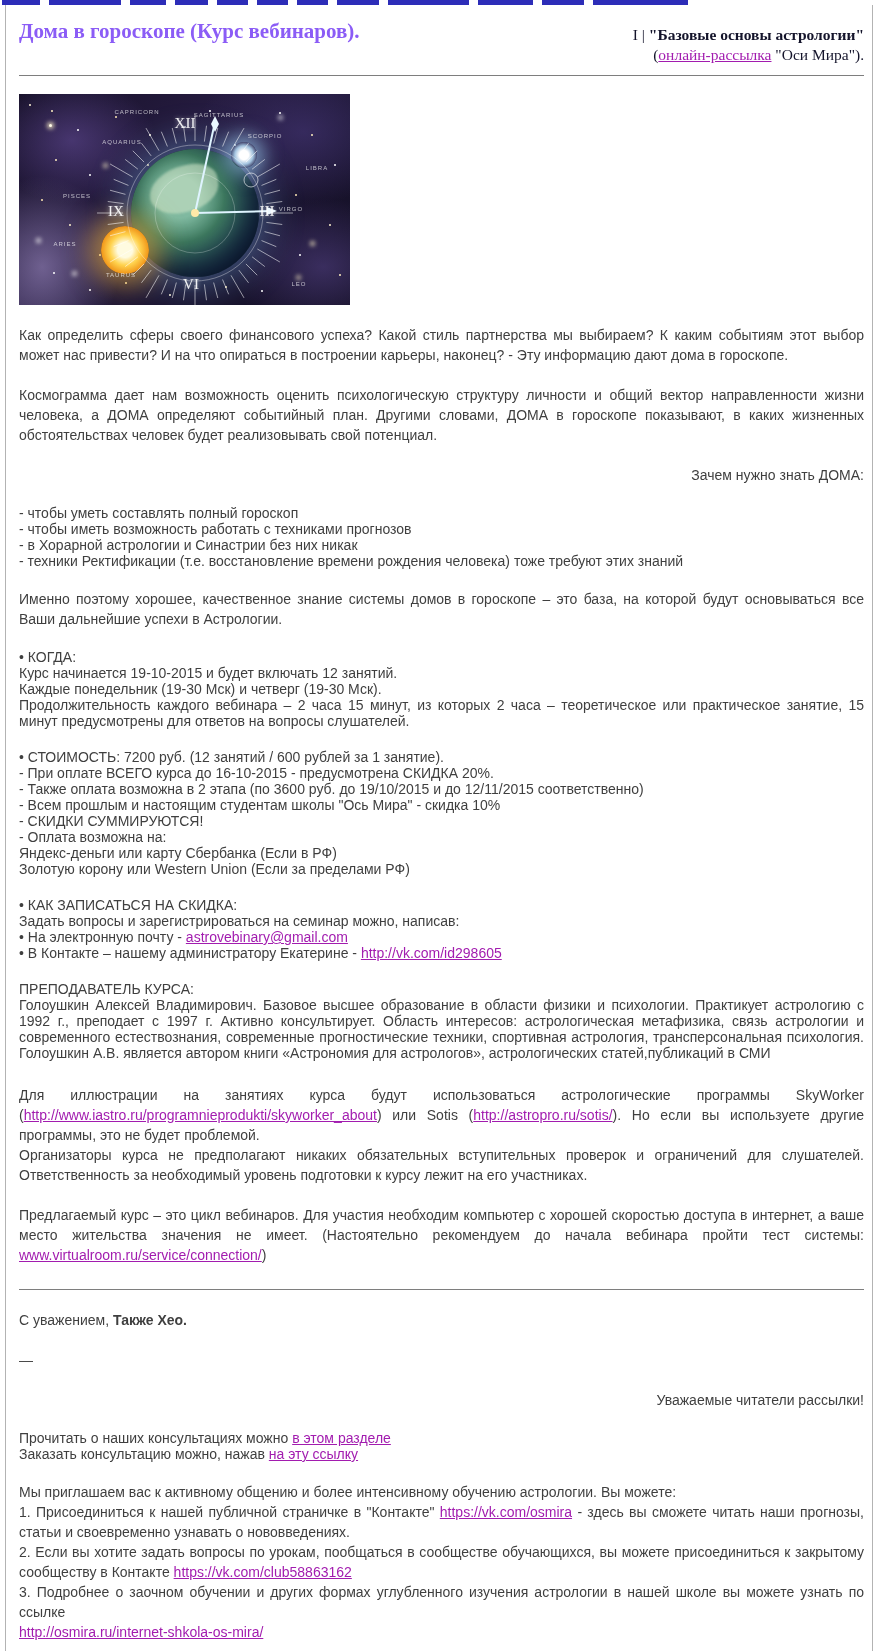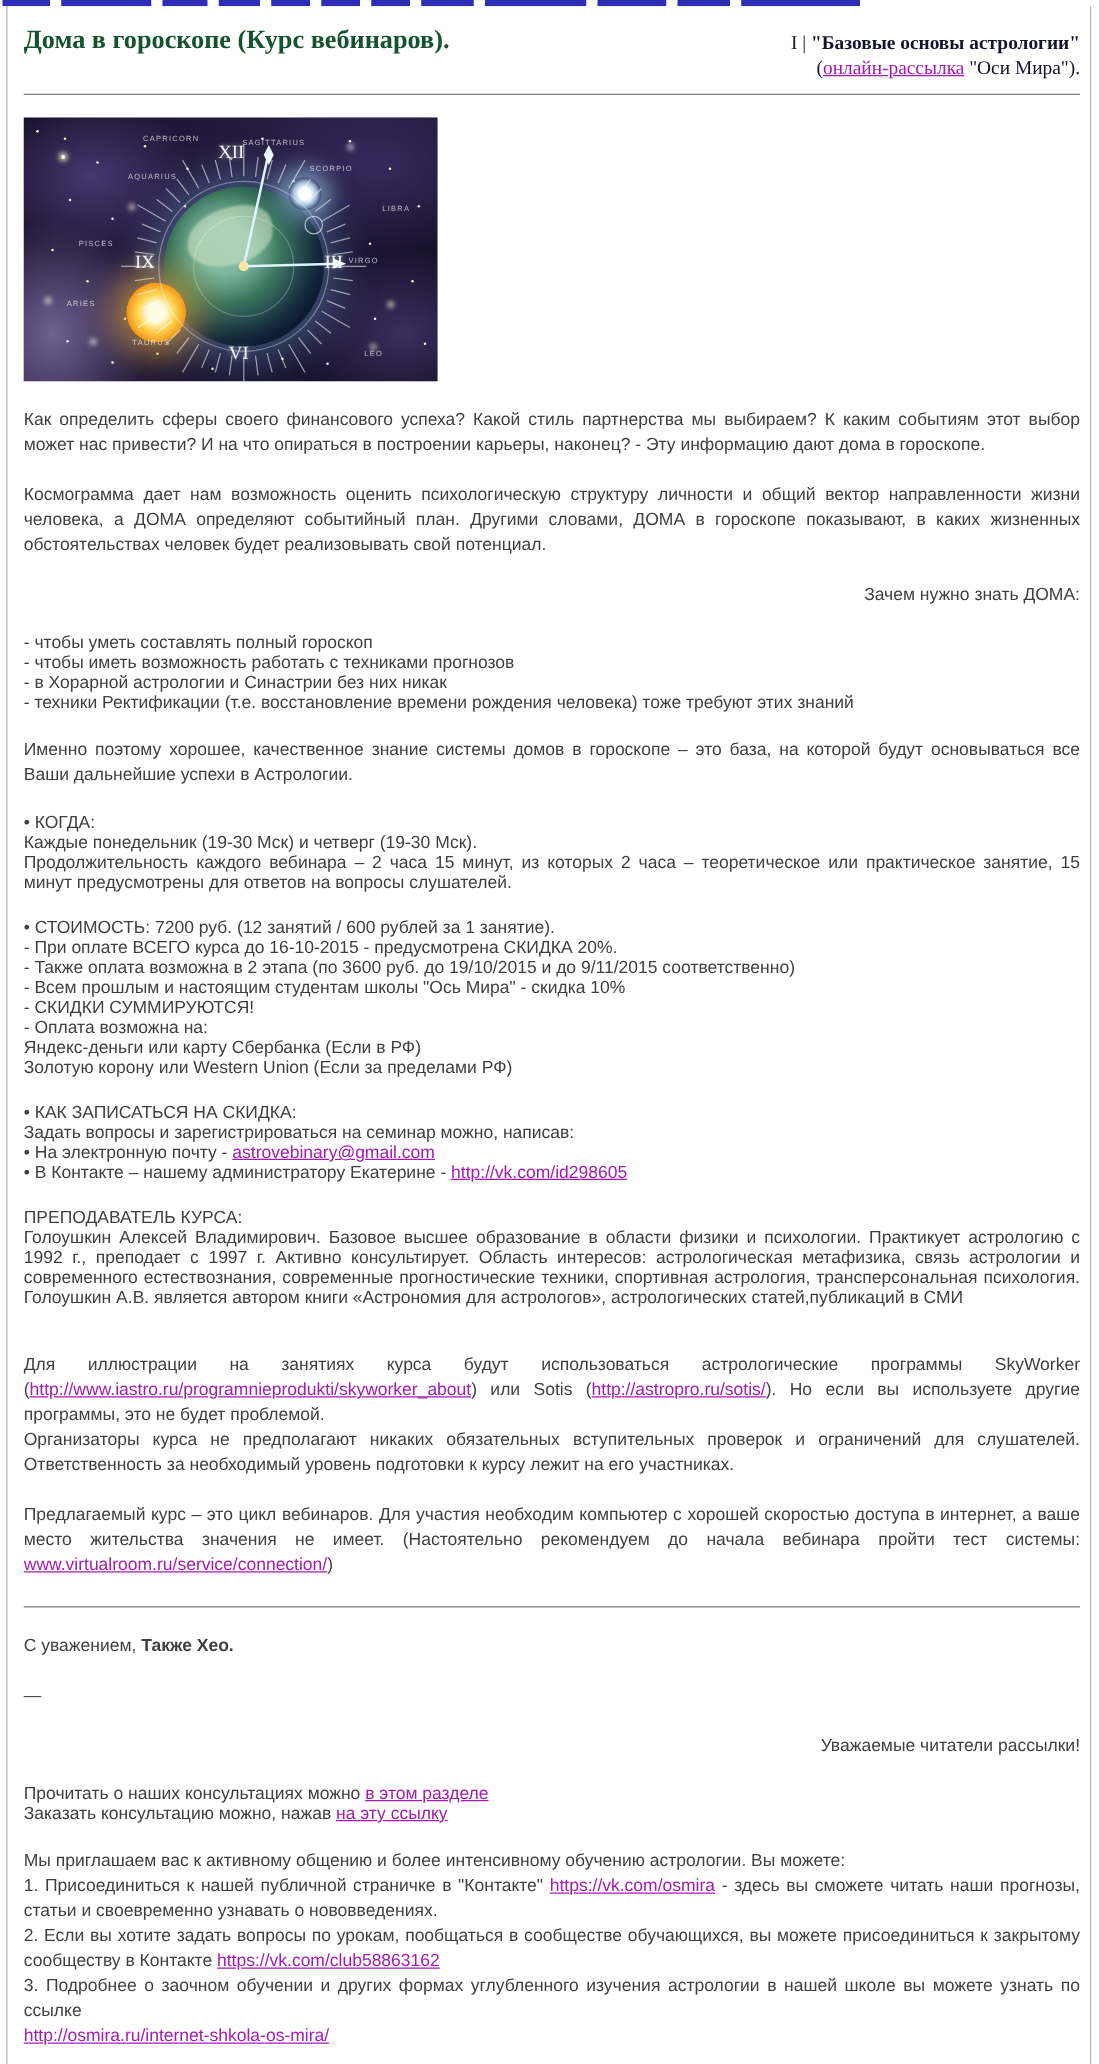--- a/index.html
+++ b/index.html
@@ -5,21 +5,21 @@
   html,body{margin:0;padding:0;background:#fff;}
   body{font-family:"Liberation Sans",sans-serif;font-size:14px;color:#3f3f3f;width:879px;}
   a{color:#a21caf;text-decoration:underline;cursor:pointer;}
   
   .topnav{height:5px;overflow:hidden;display:flex;gap:9px;padding-left:2px;}
   .topnav .stub{height:5px;background:#2d2db8;flex:0 0 auto;}
   
   .page{margin:0 6px 0 5px;border-left:1px solid #b3b3b3;border-right:1px solid #b3b3b3;
         padding:12px 8px 10px 13px;min-height:1630px;box-sizing:border-box;}
   .header{display:flex;justify-content:space-between;align-items:flex-start;}
-  .title{font-family:"Liberation Serif",serif;font-weight:bold;font-size:21px;color:#14532d;margin:2px 0 0 0;}
+  .title{font-family:"Liberation Serif",serif;font-weight:bold;font-size:21px;color:#8b5cf6;margin:2px 0 0 0;}
   .series{font-family:"Liberation Serif",serif;font-size:15.5px;color:#14142b;text-align:right;line-height:20px;margin-top:8px;}
   .series b{font-weight:bold;}
   hr.rule{border:none;border-top:1px solid #7e7e7e;margin:10px 0 0 0;}
   
   .astro{position:relative;width:331px;height:211px;margin:18px 0 10px 0;overflow:hidden;
     background:
       radial-gradient(circle 78px at 54% 56%, rgba(60,130,180,.85), rgba(30,60,110,.4) 60%, transparent 75%),
       radial-gradient(ellipse 120px 90px at 16% 22%, rgba(105,80,160,.55), transparent 70%),
       radial-gradient(ellipse 110px 130px at 7% 82%, rgba(185,165,225,.5), transparent 70%),
       radial-gradient(ellipse 150px 100px at 86% 18%, rgba(70,55,120,.6), transparent 72%),
@@ -186,29 +186,30 @@
       <div>- чтобы уметь составлять полный гороскоп</div>
       <div>- чтобы иметь возможность работать с техниками прогнозов</div>
       <div>- в Хорарной астрологии и Синастрии без них никак</div>
       <div>- техники Ректификации (т.е. восстановление времени рождения человека) тоже требуют этих знаний</div>
     <p></p>
     <p>Именно поэтому хорошее, качественное знание системы домов в гороскопе – это база, на которой будут основываться все Ваши дальнейшие успехи в Астрологии.</p>
 
     <p class="lines">
       </p>
       <div>• КОГДА:</div>
+      <div>Курс начинается 19-10-2015 и будет включать 12 занятий.</div>
       <div>Каждые понедельник (19-30 Мск) и четверг (19-30 Мск).</div>
       <div class="justi">Продолжительность каждого вебинара – 2 часа 15 минут, из которых 2 часа – теоретическое или практическое занятие, 15 минут предусмотрены для ответов на вопросы слушателей.</div>
     <p></p>
 
     <p class="lines">
       </p>
       <div>• СТОИМОСТЬ: 7200 руб. (12 занятий / 600 рублей за 1 занятие).</div>
       <div>- При оплате ВСЕГО курса до 16-10-2015 - предусмотрена СКИДКА 20%.</div>
-      <div>- Также оплата возможна в 2 этапа (по 3600 руб. до 19/10/2015 и до 9/11/2015 соответственно)</div>
+      <div>- Также оплата возможна в 2 этапа (по 3600 руб. до 19/10/2015 и до 12/11/2015 соответственно)</div>
       <div>- Всем прошлым и настоящим студентам школы "Ось Мира" - скидка 10%</div>
       <div>- СКИДКИ СУММИРУЮТСЯ!</div>
       <div>- Оплата возможна на:</div>
       <div>Яндекс-деньги или карту Сбербанка (Если в РФ)</div>
       <div>Золотую корону или Western Union (Если за пределами РФ)</div>
     <p></p>
 
     <p class="lines">
       </p>
       <div>• КАК ЗАПИСАТЬСЯ НА СКИДКА:</div>
@@ -216,21 +217,21 @@
       <div><span>• На электронную почту - </span><a>astrovebinary@gmail.com</a></div>
       <div><span>• В Контакте – нашему администратору Екатерине - </span><a>http://vk.com/id298605</a></div>
     <p></p>
 
     <p class="lines">
       </p>
       <div>ПРЕПОДАВАТЕЛЬ КУРСА:</div>
       <div class="justi">Голоушкин Алексей Владимирович. Базовое высшее образование в области физики и психологии. Практикует астрологию с 1992 г., преподает с 1997 г. Активно консультирует. Область интересов: астрологическая метафизика, связь астрологии и современного естествознания, современные прогностические техники, спортивная астрология, трансперсональная психология. Голоушкин А.В. является автором книги «Астрономия для астрологов», астрологических статей,публикаций в СМИ</div>
     <p></p>
 
-    <p style="margin-top:36px"><span>Для иллюстрации на занятиях курса будут использоваться астрологические программы SkyWorker (</span><a>http://www.iastro.ru/programnieprodukti/skyworker_about</a><span>) или Sotis (</span><a>http://astropro.ru/sotis/</a><span>). Но если вы используете другие программы, это не будет проблемой.</span><br>
+    <p style="margin-top:24px"><span>Для иллюстрации на занятиях курса будут использоваться астрологические программы SkyWorker (</span><a>http://www.iastro.ru/programnieprodukti/skyworker_about</a><span>) или Sotis (</span><a>http://astropro.ru/sotis/</a><span>). Но если вы используете другие программы, это не будет проблемой.</span><br>
       <span>Организаторы курса не предполагают никаких обязательных вступительных проверок и ограничений для слушателей. Ответственность за необходимый уровень подготовки к курсу лежит на его участниках.</span></p>
 
     <p><span>Предлагаемый курс – это цикл вебинаров. Для участия необходим компьютер с хорошей скоростью доступа в интернет, а ваше место жительства значения не имеет. (Настоятельно рекомендуем до начала вебинара пройти тест системы: </span><a>www.virtualroom.ru/service/connection/</a><span>)</span></p>
 
     <hr class="rule2">
 
     <p class="sig"><span>С уважением, </span><b>Также Хео.</b></p>
     <p class="dash">—</p>
 
     <p class="blockgap lines">Уважаемые читатели рассылки!</p>

